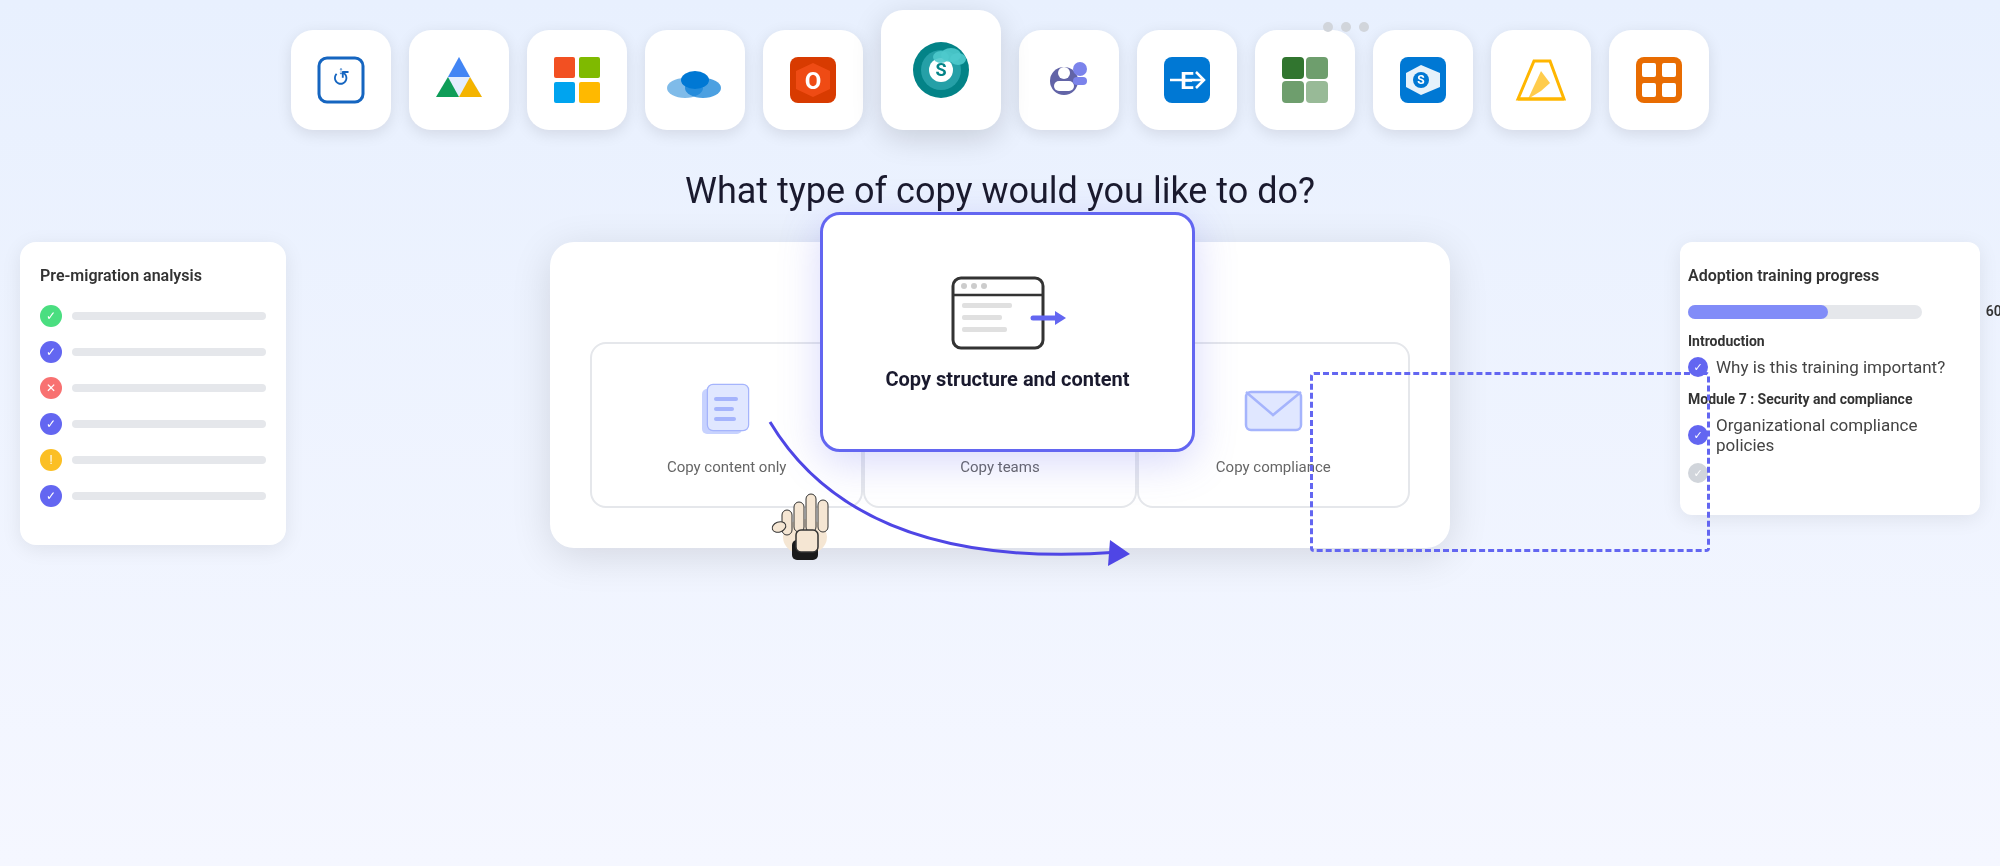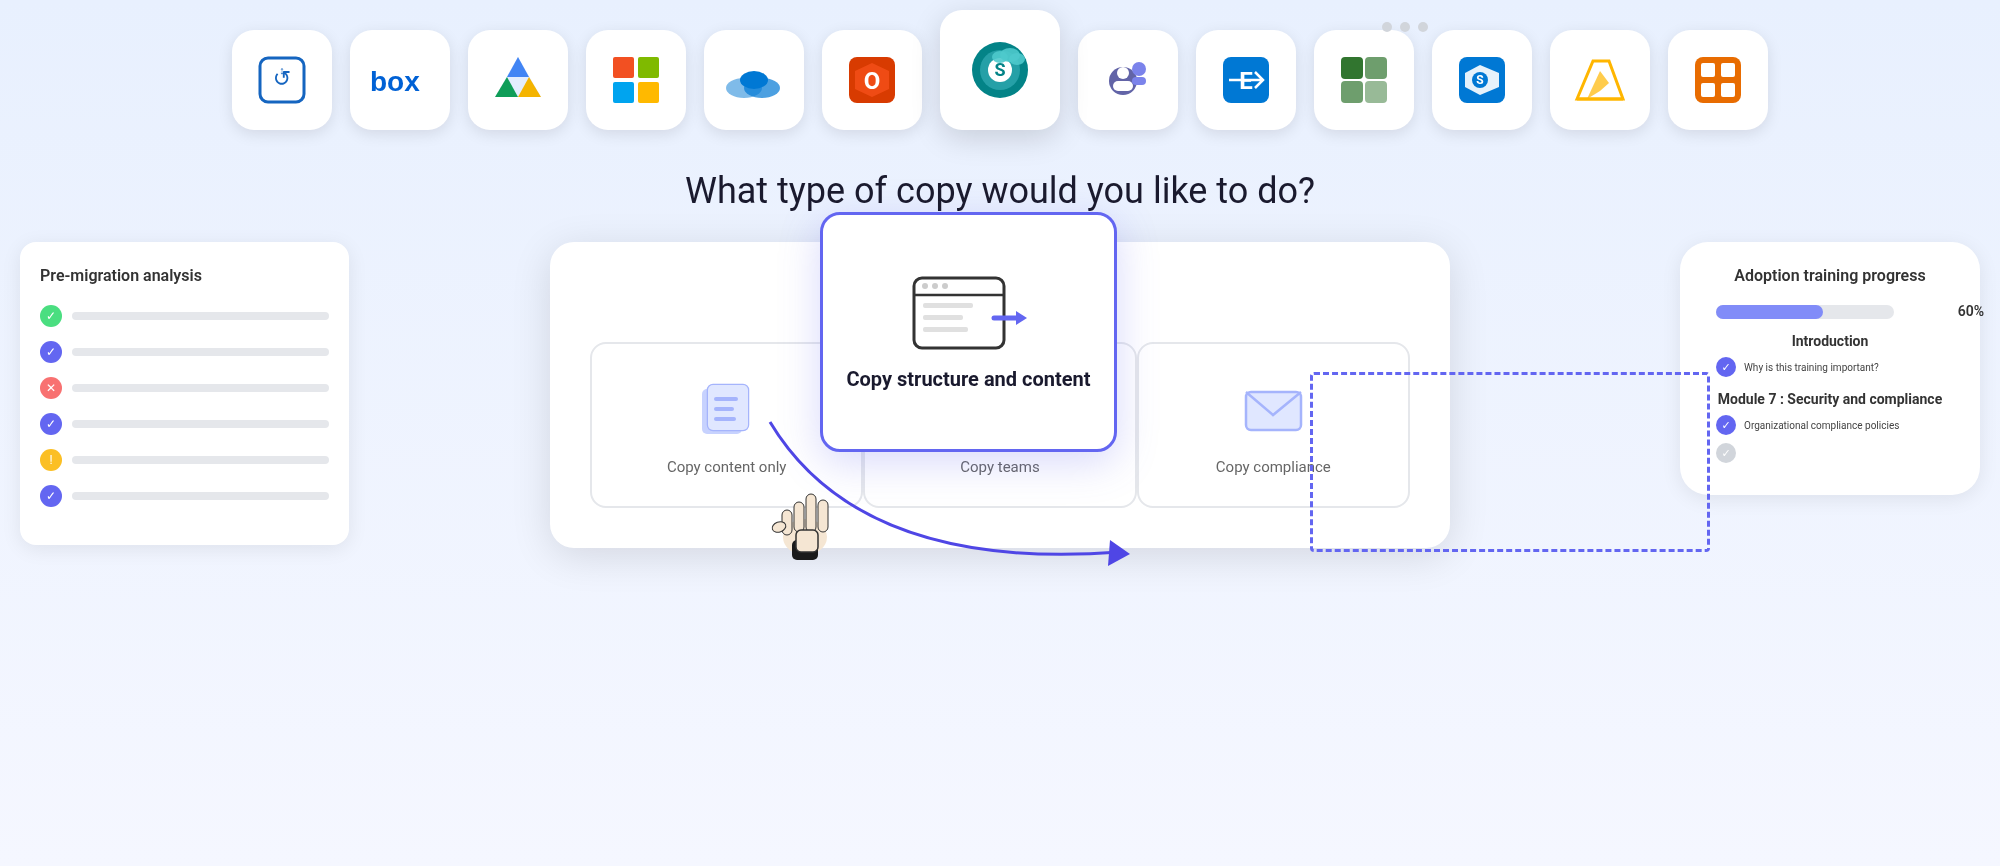--- a/index.html
+++ b/index.html
@@ -72,21 +72,21 @@
       margin-top: 30px;
       position: relative;
       flex: 1;
     }
 
     
     .left-panel {
       position: absolute;
       left: 20px;
       top: 0;
-      width: 329px;
+      width: 266px;
       background: white;
       border-radius: 16px;
       padding: 24px 20px;
       box-shadow: 0 4px 20px rgba(0,0,0,0.08);
       z-index: 5;
     }
 
     .panel-title {
       font-size: 16px;
       font-weight: 600;
@@ -166,21 +166,21 @@
       font-size: 15px;
       color: #666;
       text-align: center;
     }
 
     
     .floating-card {
       position: absolute;
       left: 270px;
       top: -30px;
-      width: 297px;
+      width: 375px;
       height: 240px;
       background: white;
       border-radius: 20px;
       border: 3px solid #6366f1;
       box-shadow: 0 10px 40px rgba(99,102,241,0.25);
       display: flex;
       flex-direction: column;
       align-items: center;
       justify-content: center;
       z-index: 20;
@@ -203,25 +203,24 @@
       transform: rotate(0deg);
     }
 
     
     .right-panel {
       position: absolute;
       right: 20px;
       top: 0;
       width: 300px;
       background: white;
-      border-radius: 28px;
-      padding: 24px 36px;
+      border-radius: 12px;
+      padding: 24px 8px;
       box-shadow: 0 4px 20px rgba(0,0,0,0.08);
       z-index: 5;
-      text-align: center;
     }
 
     .progress-bar-container {
       width: 100%;
       height: 14px;
       background: #e5e7eb;
       border-radius: 7px;
       margin: 12px 0;
       position: relative;
     }
@@ -263,21 +262,21 @@
       align-items: center;
       justify-content: center;
       font-size: 11px;
       flex-shrink: 0;
     }
 
     .check-blue { background: #6366f1; color: white; }
     .check-gray { background: #d1d5db; color: white; }
 
     .training-text {
-      font-size: 10px;
+      font-size: 17px;
       color: #444;
     }
 
     
     .dots-row {
       position: absolute;
       right: 340px;
       top: 2px;
       display: flex;
       gap: 8px;
@@ -299,25 +298,20 @@
   <div class="icons-row">
 
     <div class="app-icon-card">
       <svg width="52" height="52" viewBox="0 0 52 52">
         <rect x="4" y="4" width="44" height="44" rx="8" fill="none" stroke="#1565c0" stroke-width="3"></rect>
         <text x="26" y="32" text-anchor="middle" font-size="22" fill="#1565c0">↺</text>
         <text x="26" y="20" text-anchor="middle" font-size="11" fill="#1565c0">↕</text>
       </svg>
     </div>
 
-    <div class="app-icon-card">
-      <svg width="60" height="30" viewBox="0 0 60 30">
-        <text x="0" y="26" font-size="28" font-weight="900" fill="#0061d5" font-family="Arial">box</text>
-      </svg>
-    </div>
 
     <div class="app-icon-card">
       <svg width="54" height="54" viewBox="0 0 54 54">
         <polygon points="27,4 50,44 4,44" fill="none" stroke-width="0"></polygon>
         <polygon points="27,4 50,44 4,44" fill="#4285F4" opacity="0.15"></polygon>
         <polygon points="4,44 27,4 50,44" fill="none"></polygon>
 
         <polygon points="4,44 27,44 16,24" fill="#0F9D58"></polygon>
 
         <polygon points="27,44 50,44 38,24" fill="#F4B400"></polygon>

